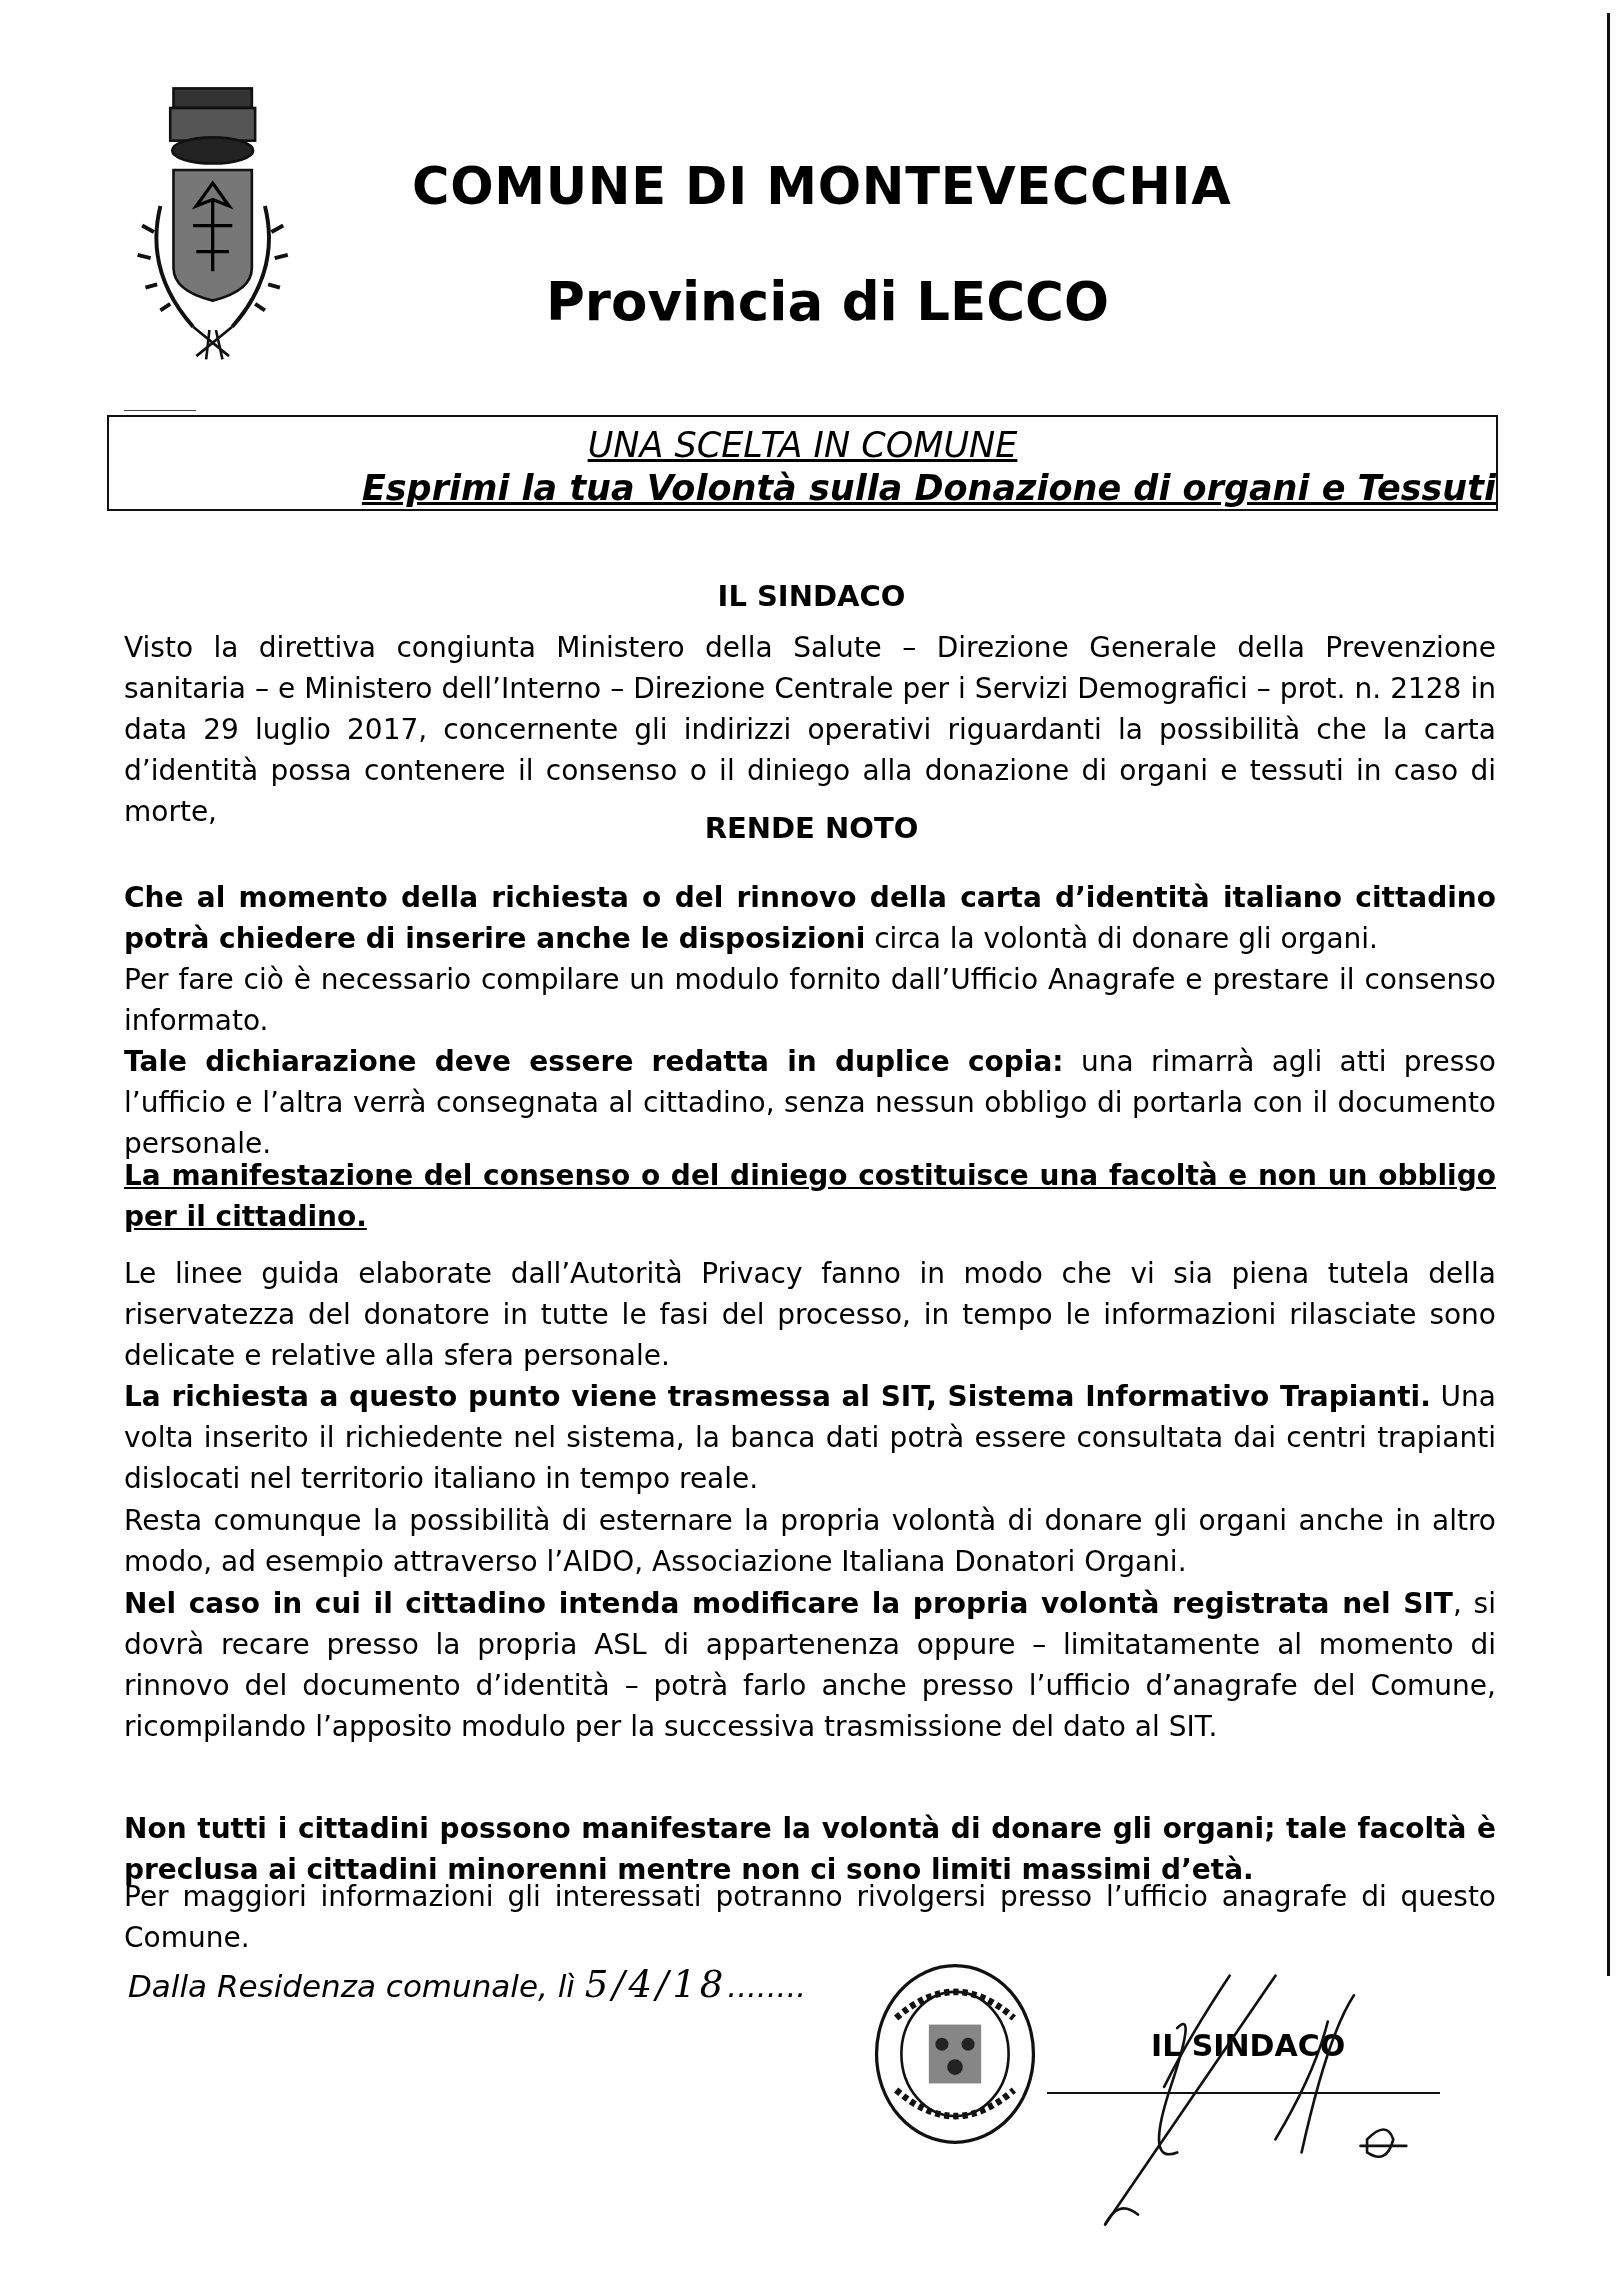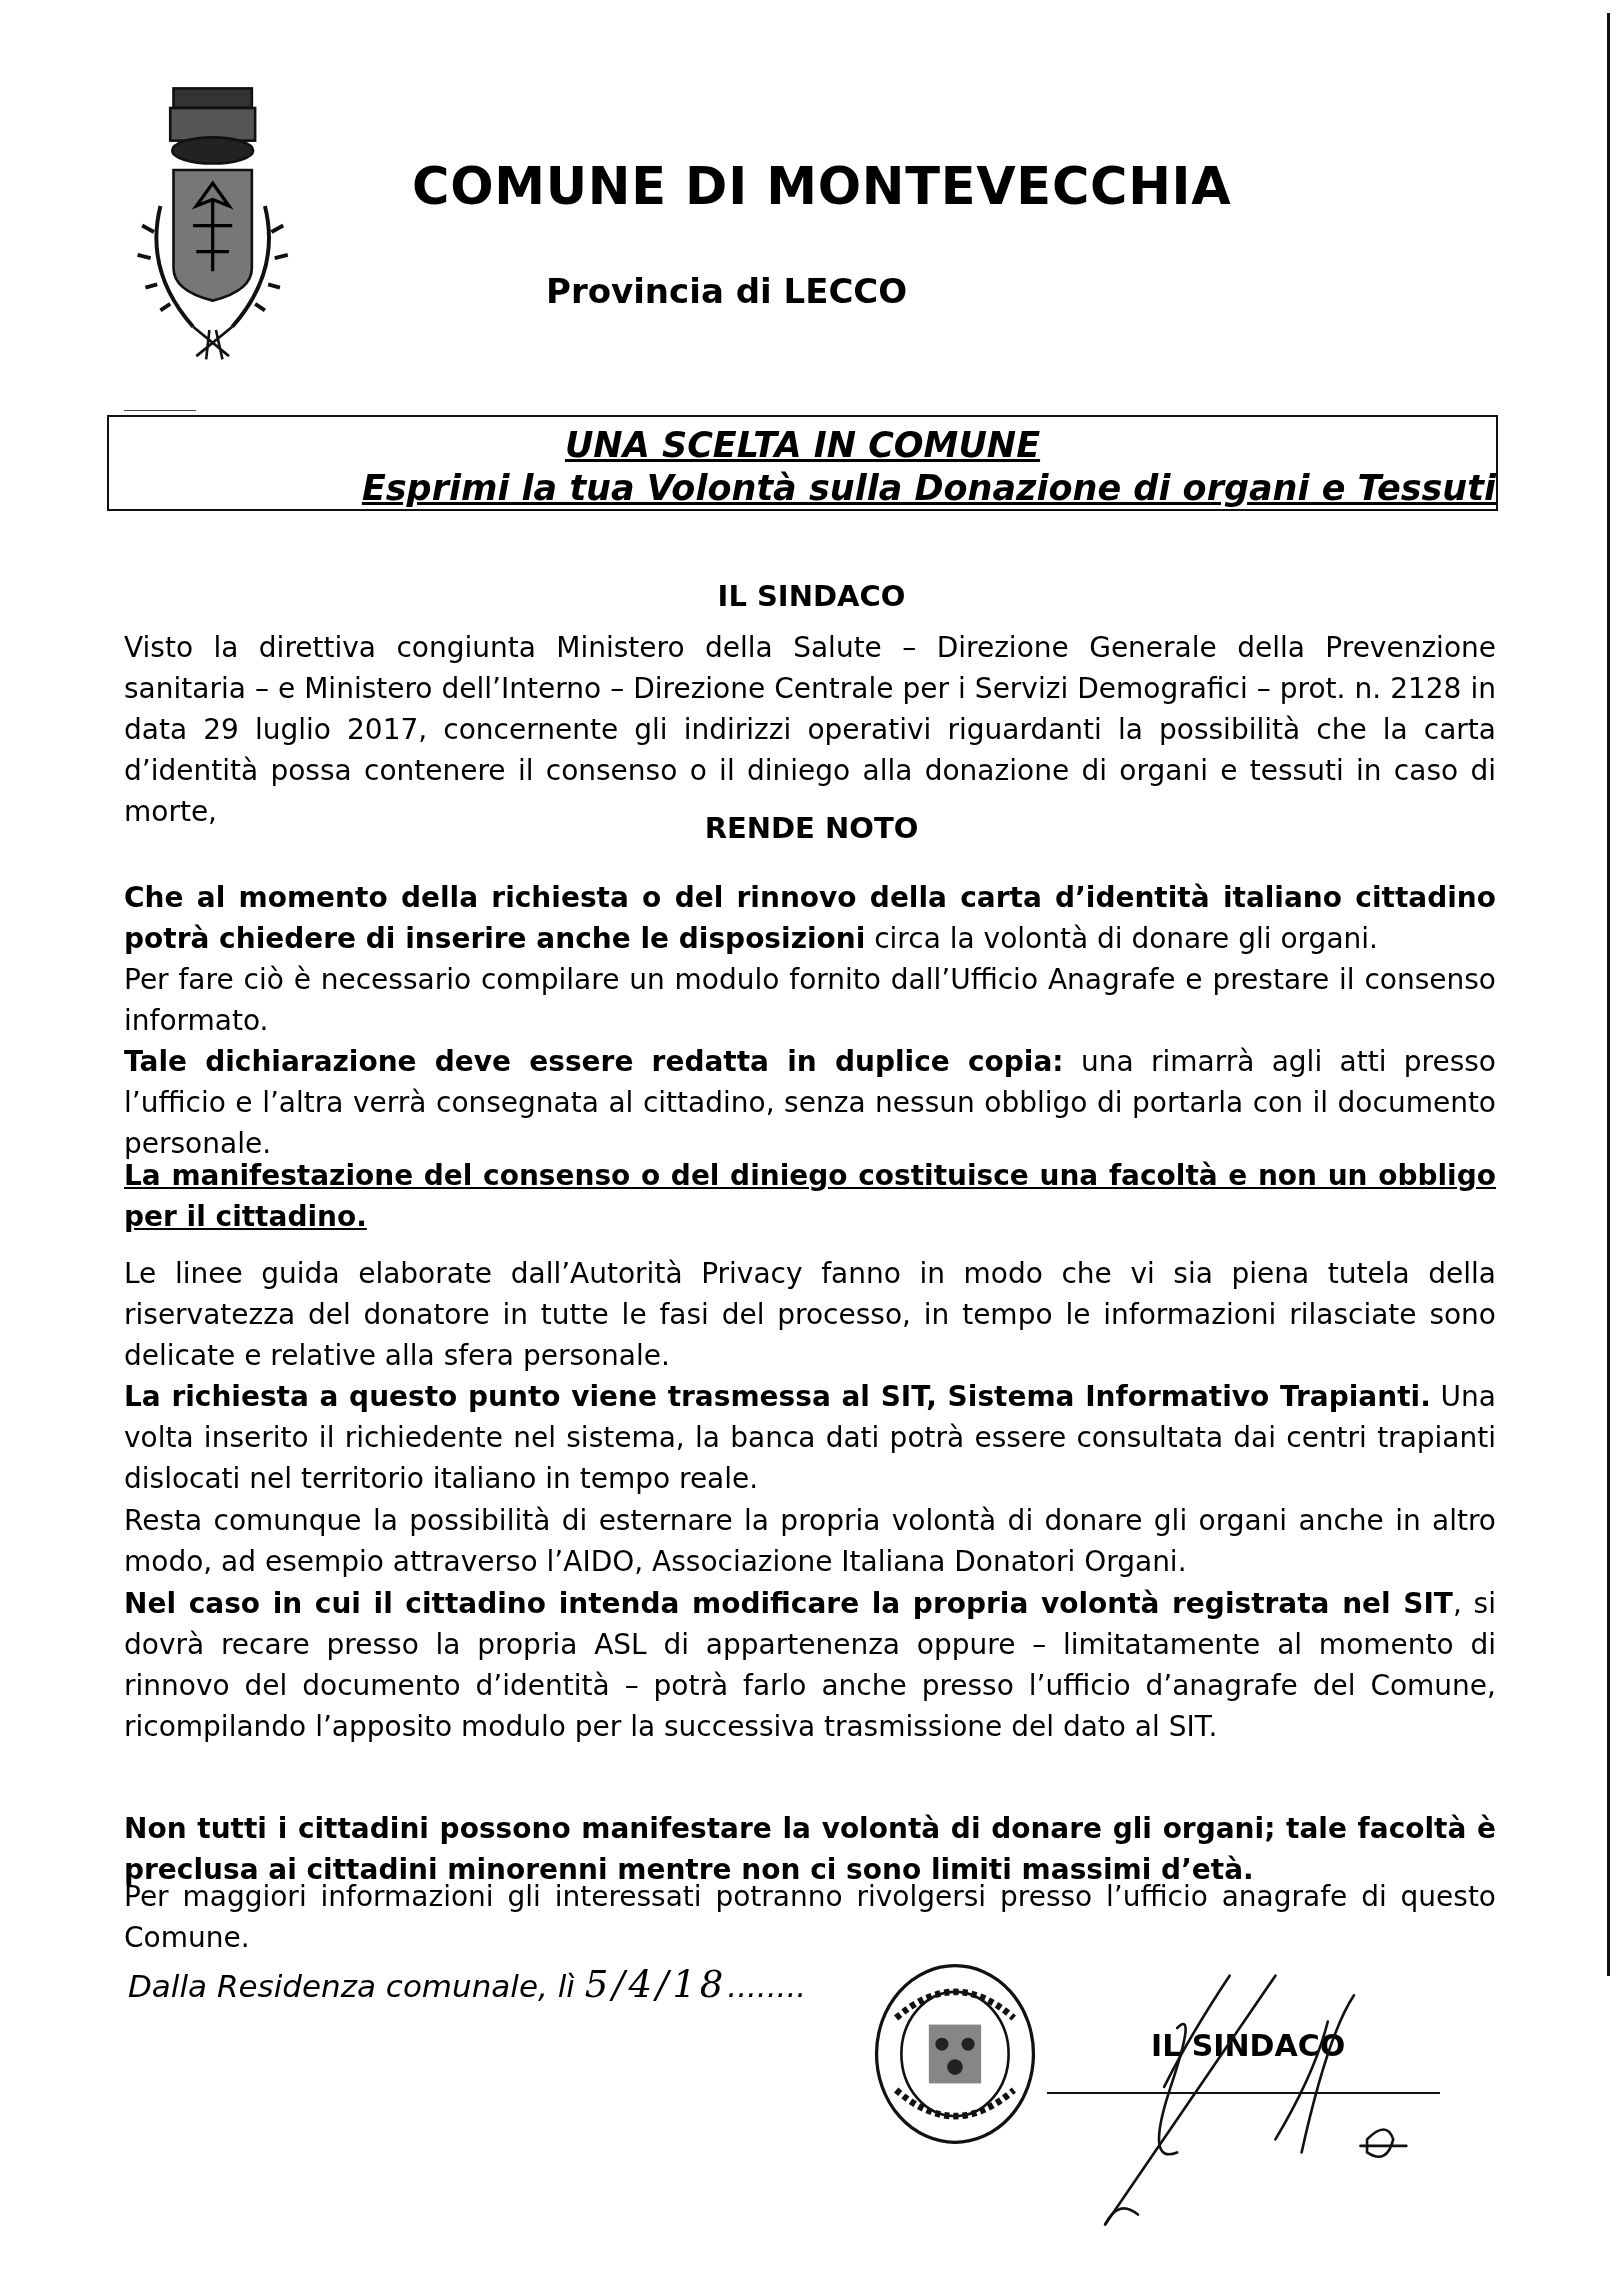--- a/index.html
+++ b/index.html
@@ -1,23 +1,23 @@
 <!DOCTYPE html>
 <html style="font-size:10.5px"><head>
 <meta charset="utf-8">
 <style>
   html, body { margin: 0; padding: 0; background: #ffffff; }
   body { width: 1623px; height: 2295px; position: relative; overflow: hidden;
          font-family: "DejaVu Sans", "Liberation Sans", sans-serif; color: #000; }
   .page-edge { position: absolute; left: 1607px; top: 13px; width: 2.6px; height: 1963px; background: #111; }
   .crest { position: absolute; left: 118px; top: 75px; width: 222px; height: 288px; }
   .title1 { position: absolute; left: 412px; top: 157px; font-size: 51px; font-weight: bold; letter-spacing: 0.7px; white-space: nowrap; }
-  .title2 { position: absolute; left: 546px; top: 271px; font-size: 34px; font-weight: bold; white-space: nowrap; }
+  .title2 { position: absolute; left: 546px; top: 271px; font-size: 53px; font-weight: bold; white-space: nowrap; }
   .banner { position: absolute; left: 107px; top: 415px; width: 1387px; height: 92px; border: 2px solid #111; }
-  .banner .b1 { position: absolute; left: 0; right: 0; top: 7.9px; text-align: center; font-size: 35px; font-weight: bold; font-style: italic; text-decoration: underline; }
+  .banner .b1 { position: absolute; left: 0; right: 0; top: 7.9px; text-align: center; font-size: 35px; font-weight: normal; font-style: italic; text-decoration: underline; }
   .banner .b2 { position: absolute; left: 0; right: 0; top: 51px; text-align: right; font-size: 35px; font-weight: bold; font-style: italic; text-decoration: underline; }
   .scan-mark { position: absolute; left: 124px; top: 410px; width: 72px; height: 5.2px; border-top: 1.3px solid #444; border-bottom: 1.3px solid #444; }
   .heading { position: absolute; left: 0; width: 1623px; text-align: center; font-size: 29px; font-weight: bold; }
   .para { position: absolute; left: 124px; width: 1372px; font-size: 28px; line-height: 41px; text-align: justify; }
   .para b { font-weight: bold; }
   .underline { text-decoration: underline; font-weight: bold; }
   .date-line { position: absolute; left: 128px; top: 1963px; font-size: 31px; font-style: italic; white-space: nowrap; }
   .date-hand { font-family: "DejaVu Serif", serif; font-style: italic; font-size: 37px; letter-spacing: 3.9px; text-align: right; }
   .stamp { position: absolute; left: 870px; top: 1959px; width: 170px; height: 190px; }
   .sign-label { position: absolute; left: 1151px; top: 2028px; font-size: 30px; font-weight: bold; white-space: nowrap; }

